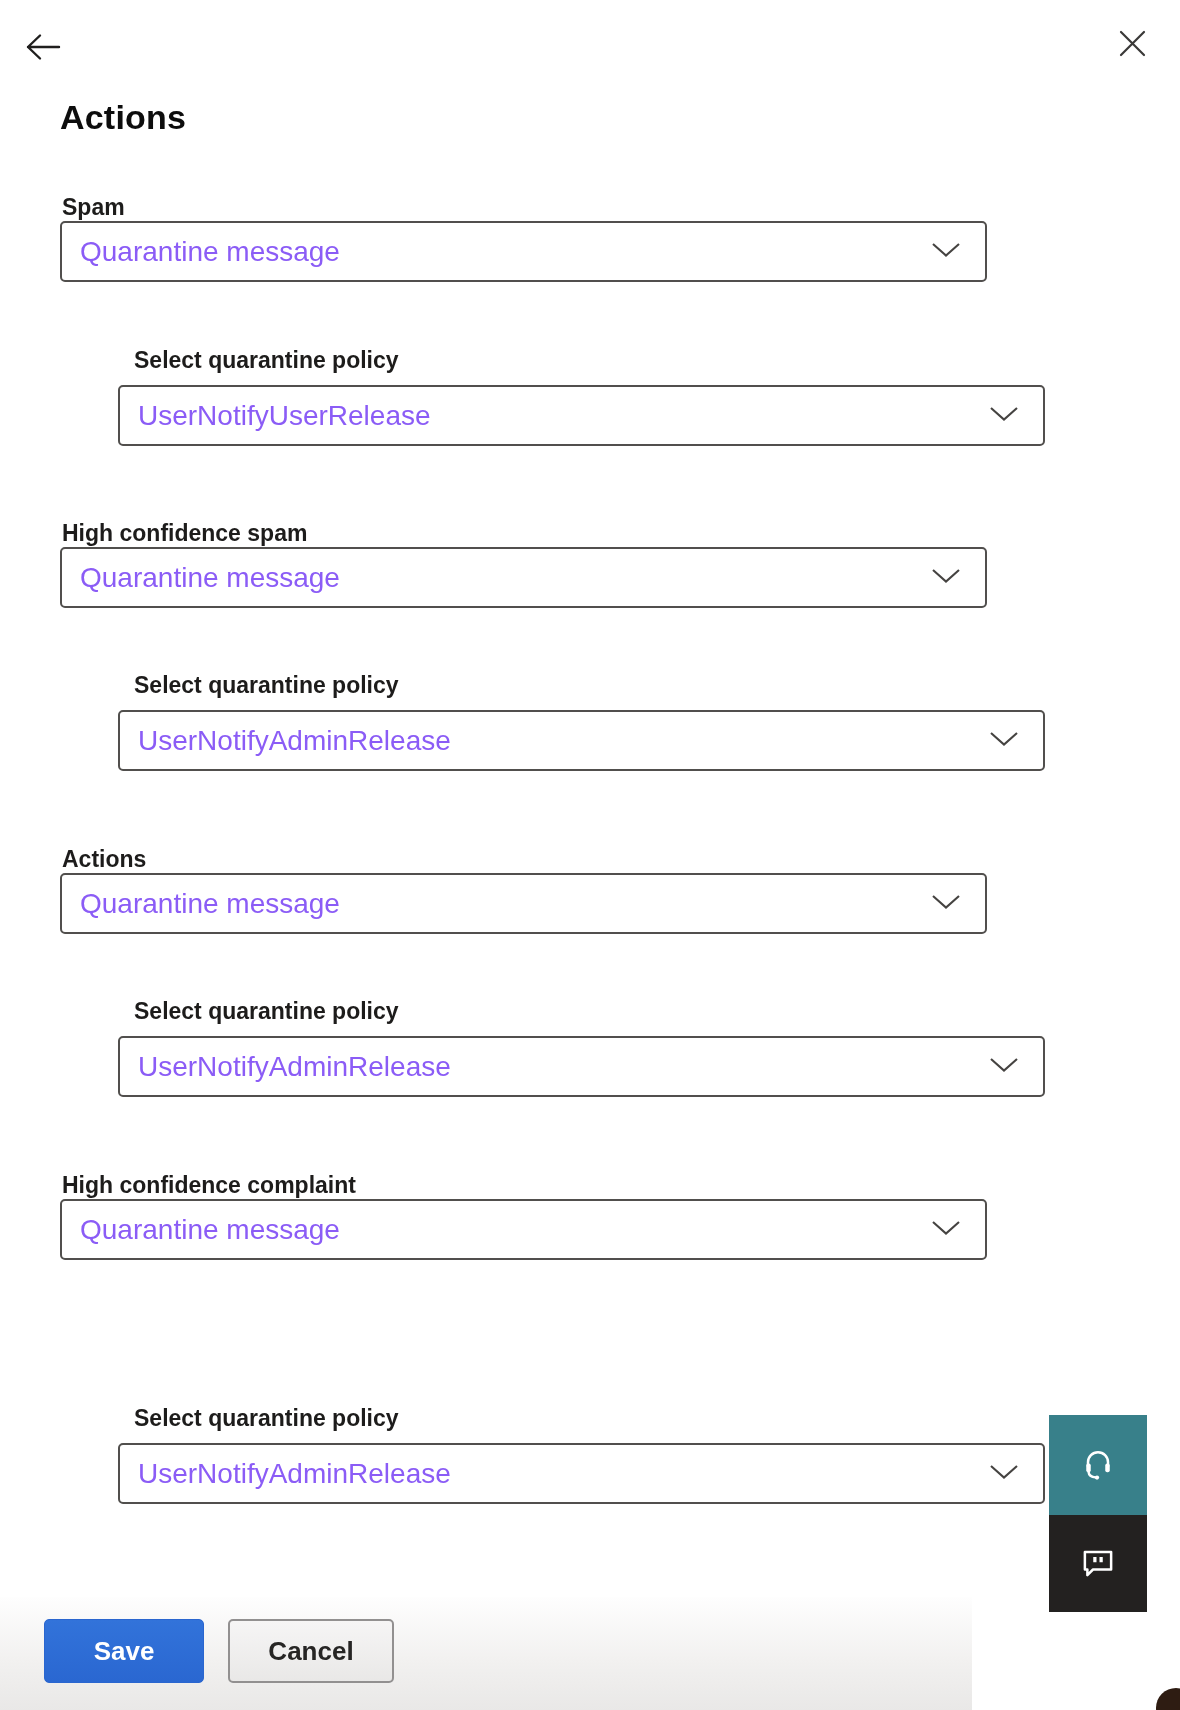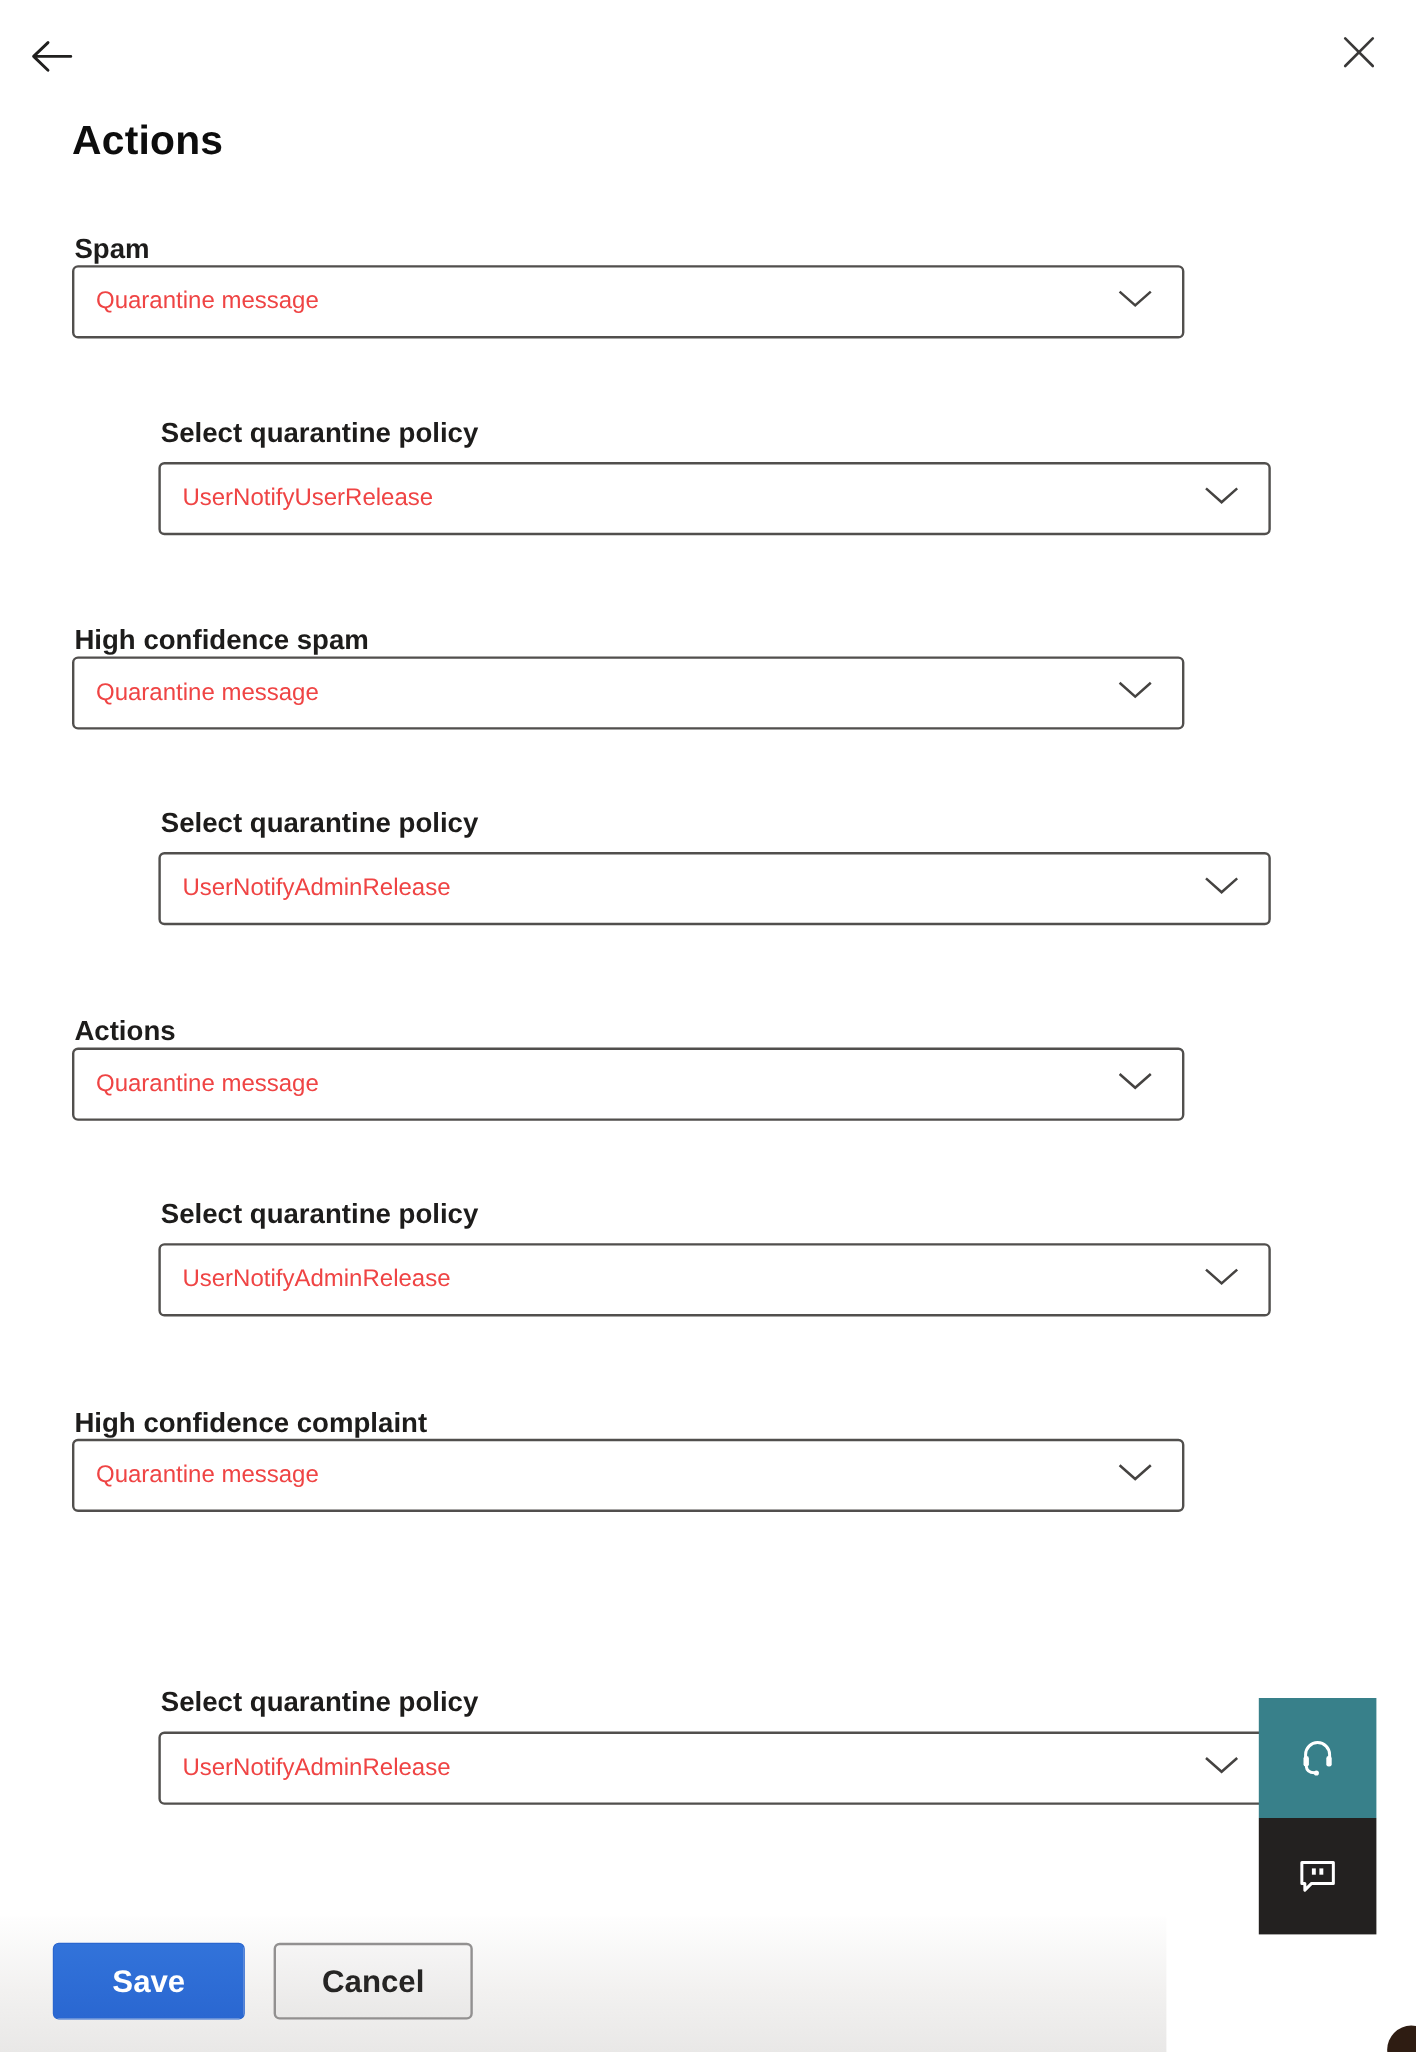--- a/index.html
+++ b/index.html
@@ -37,22 +37,22 @@
 
   .dd {
     position:absolute; width:927px; height:61px;
     border:2px solid #514f4d; border-radius:5px;
     background:#ffffff;
     display:flex; align-items:center; justify-content:space-between;
     padding:0 24px 0 18px;
     cursor:pointer;
   }
   .dd--l1 { left:60px; }
-  .dd--l2 { left:132px; }
-  .dd-value { font-size:20px; color:#ef4444; white-space:nowrap; }
+  .dd--l2 { left:118px; }
+  .dd-value { font-size:28px; color:#8b5cf6; white-space:nowrap; }
   .chevron { flex:0 0 auto; }
 
   .note {
     position:absolute; left:62px; top:1304px; width:1062px;
     font-size:23px; line-height:37px; color:#242322;
   }
 
   .clip-wrap {
     position:absolute; left:62px; top:1566px; width:900px; height:31px;
     overflow:hidden;

